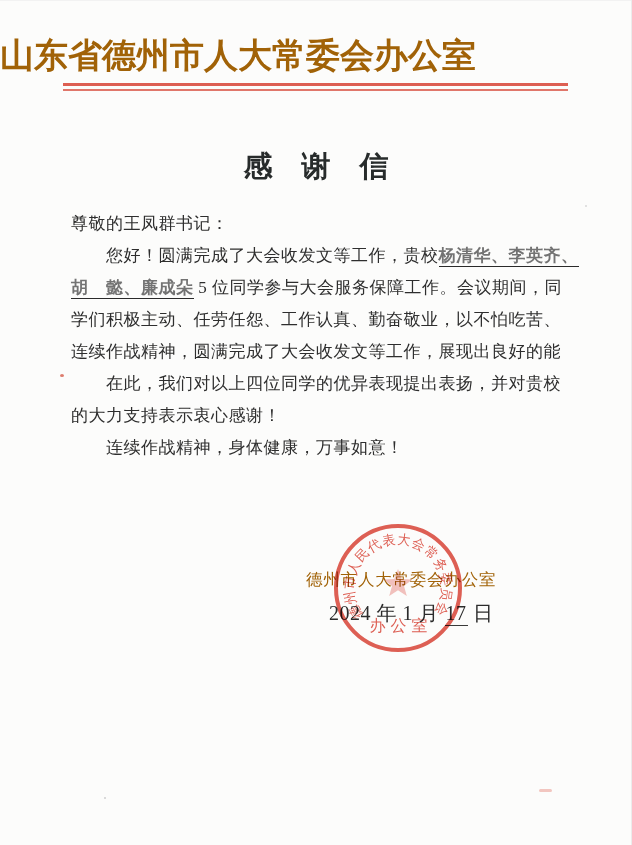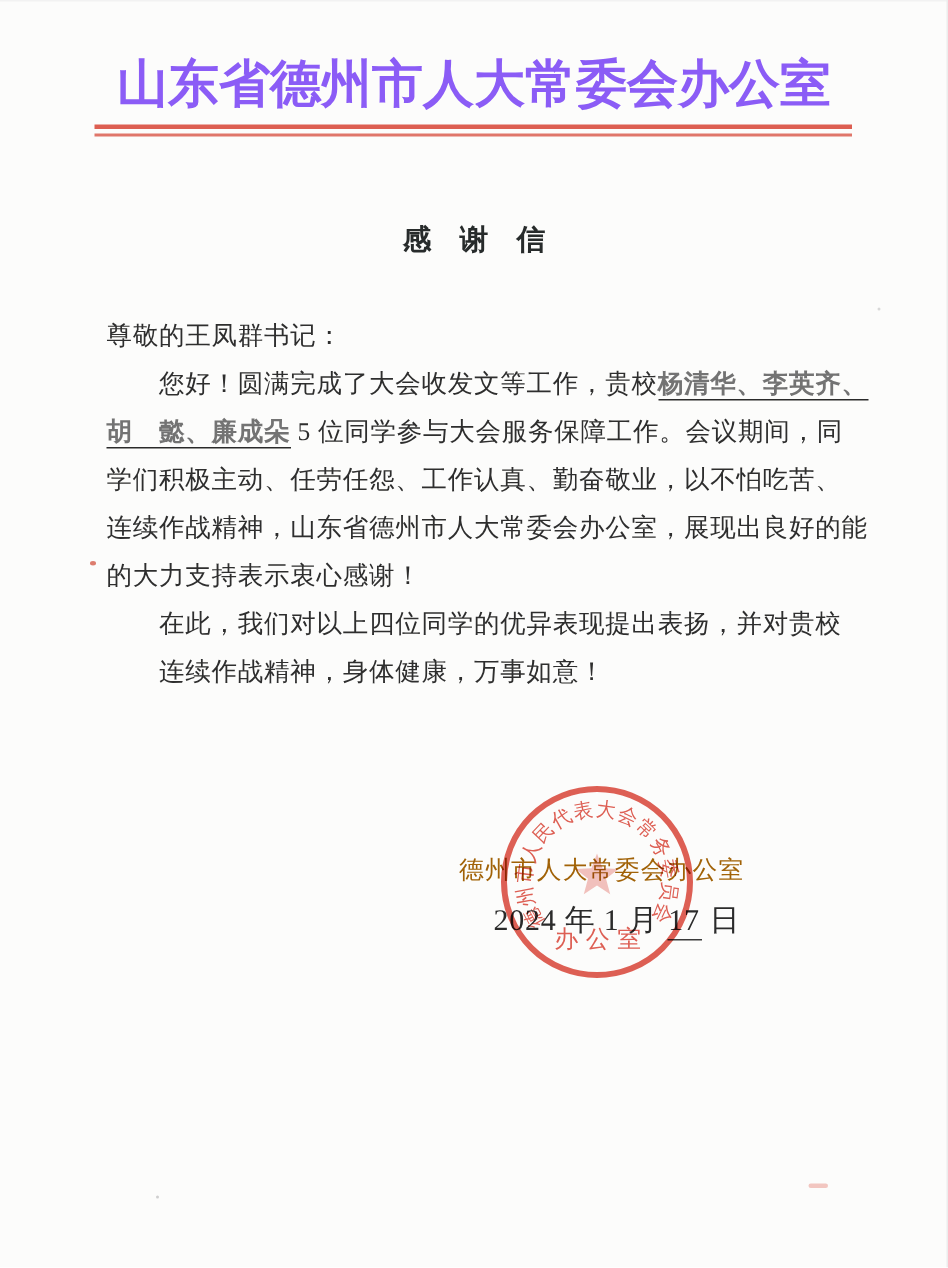--- a/index.html
+++ b/index.html
@@ -7,36 +7,35 @@
     position:relative;
     width:632px;height:845px;
     background:#fcfcfb;
     overflow:hidden;
     font-family:"Liberation Serif","DejaVu Serif",serif;
     box-shadow:inset -1px 0 0 #ececec, inset 0 1px 0 #f2f2f2;
   }
   
   .org-title{
     position:absolute;top:33px;left:0;right:0;
-    text-align:center;
     font-size:34px;font-weight:bold;
-    color:#8b5cf6;
+    color:#a16207;
     letter-spacing:0px;
     white-space:nowrap;
   }
   .head-rule{
     position:absolute;top:83px;left:63px;width:505px;height:3px;
     border-top:3px solid #dd5f52;
     border-bottom:2px solid #e0766a;
   }
   
   .letter-title{
     position:absolute;top:147px;left:0;right:0;
     text-align:center;
-    font-size:19px;font-weight:bold;
+    font-size:29px;font-weight:bold;
     color:#272b2b;
     white-space:pre;
   }
   
   .letter-body{
     position:absolute;top:208px;left:71px;width:476px;
     font-size:17px;line-height:32px;
     color:#2e2e2e;
     letter-spacing:0.5px;
   }
@@ -79,23 +78,23 @@
   <div class="org-title">山东省德州市人大常委会办公室</div>
   <div class="head-rule"></div>
 
   <div class="letter-title">感　谢　信</div>
 
   <div class="letter-body">
       <div class="body-line"><span>尊敬的王凤群书记：</span></div>
       <div class="body-line indent"><span>您好！圆满完成了大会收发文等工作，贵校</span><span class="names">杨清华、李英齐、</span></div>
       <div class="body-line"><span class="names">胡　懿、廉成朵</span><span> 5 位同学参与大会服务保障工作。会议期间，同</span></div>
       <div class="body-line"><span>学们积极主动、任劳任怨、工作认真、勤奋敬业，以不怕吃苦、</span></div>
-      <div class="body-line"><span>连续作战精神，山东省德州市人大常委会办公室，展现出良好的能</span></div>
+      <div class="body-line"><span>连续作战精神，圆满完成了大会收发文等工作，展现出良好的能</span></div>
+      <div class="body-line indent"><span>在此，我们对以上四位同学的优异表现提出表扬，并对贵校</span></div>
       <div class="body-line"><span>的大力支持表示衷心感谢！</span></div>
-      <div class="body-line indent"><span>在此，我们对以上四位同学的优异表现提出表扬，并对贵校</span></div>
       <div class="body-line indent"><span>连续作战精神，身体健康，万事如意！</span></div>
     </div>
 
   <div class="signature">德州市人大常委会办公室</div>
   <div class="date-line"><span>2024 年 1 月 </span><span class="u">17</span><span> 日</span></div>
 
   <svg class="seal" viewBox="0 0 140 140">
     <defs>
       <path id="sealArc" d="M 35.3 97.1 A 44 44 0 1 1 104.7 97.1" fill="none"></path>
     </defs>

